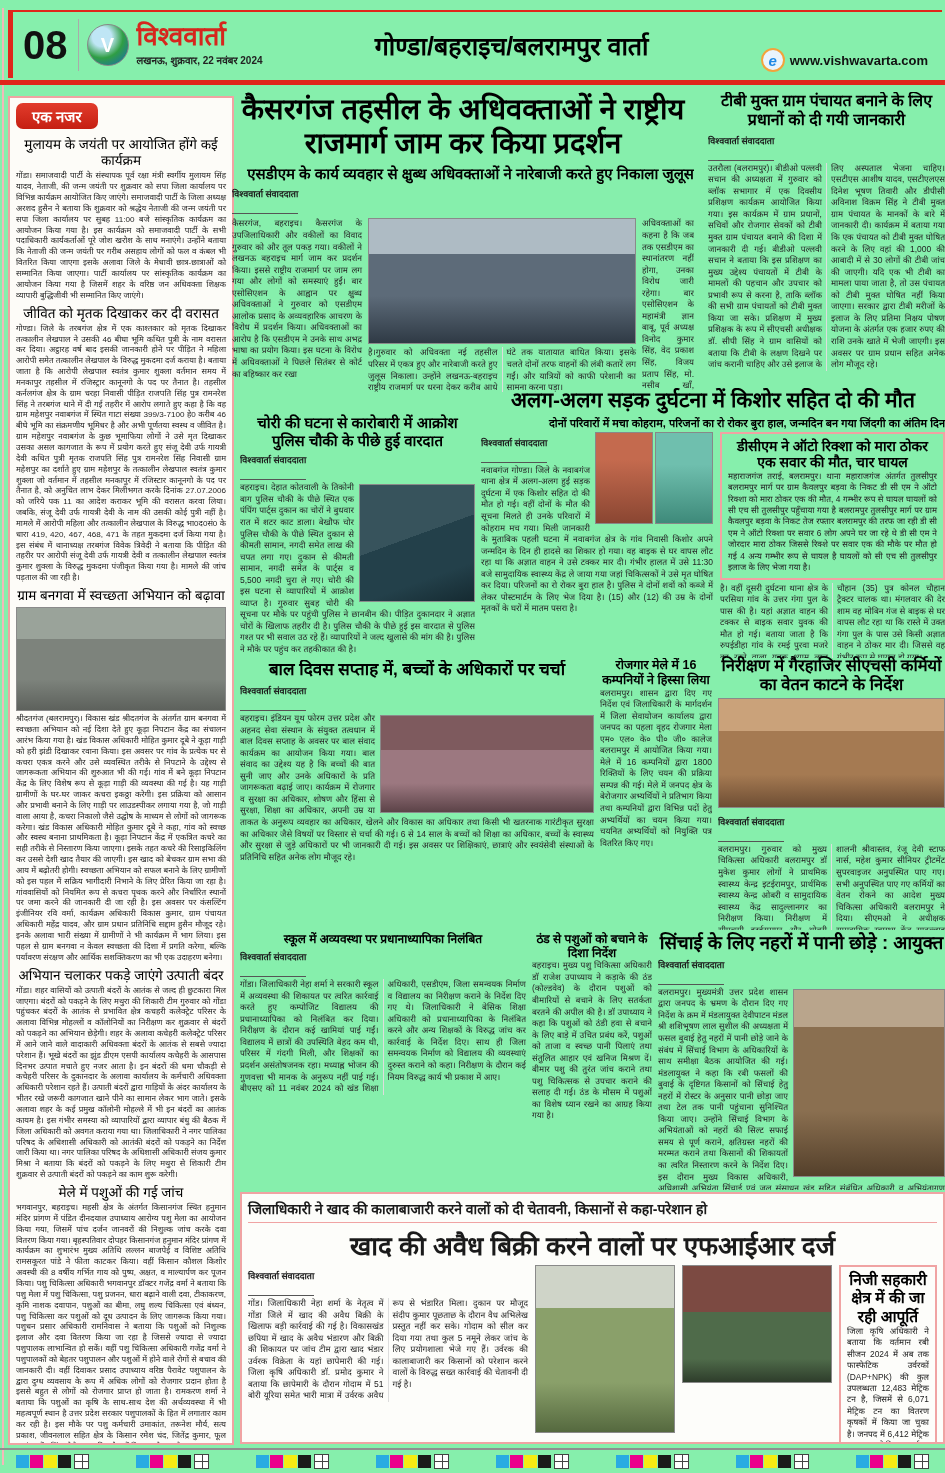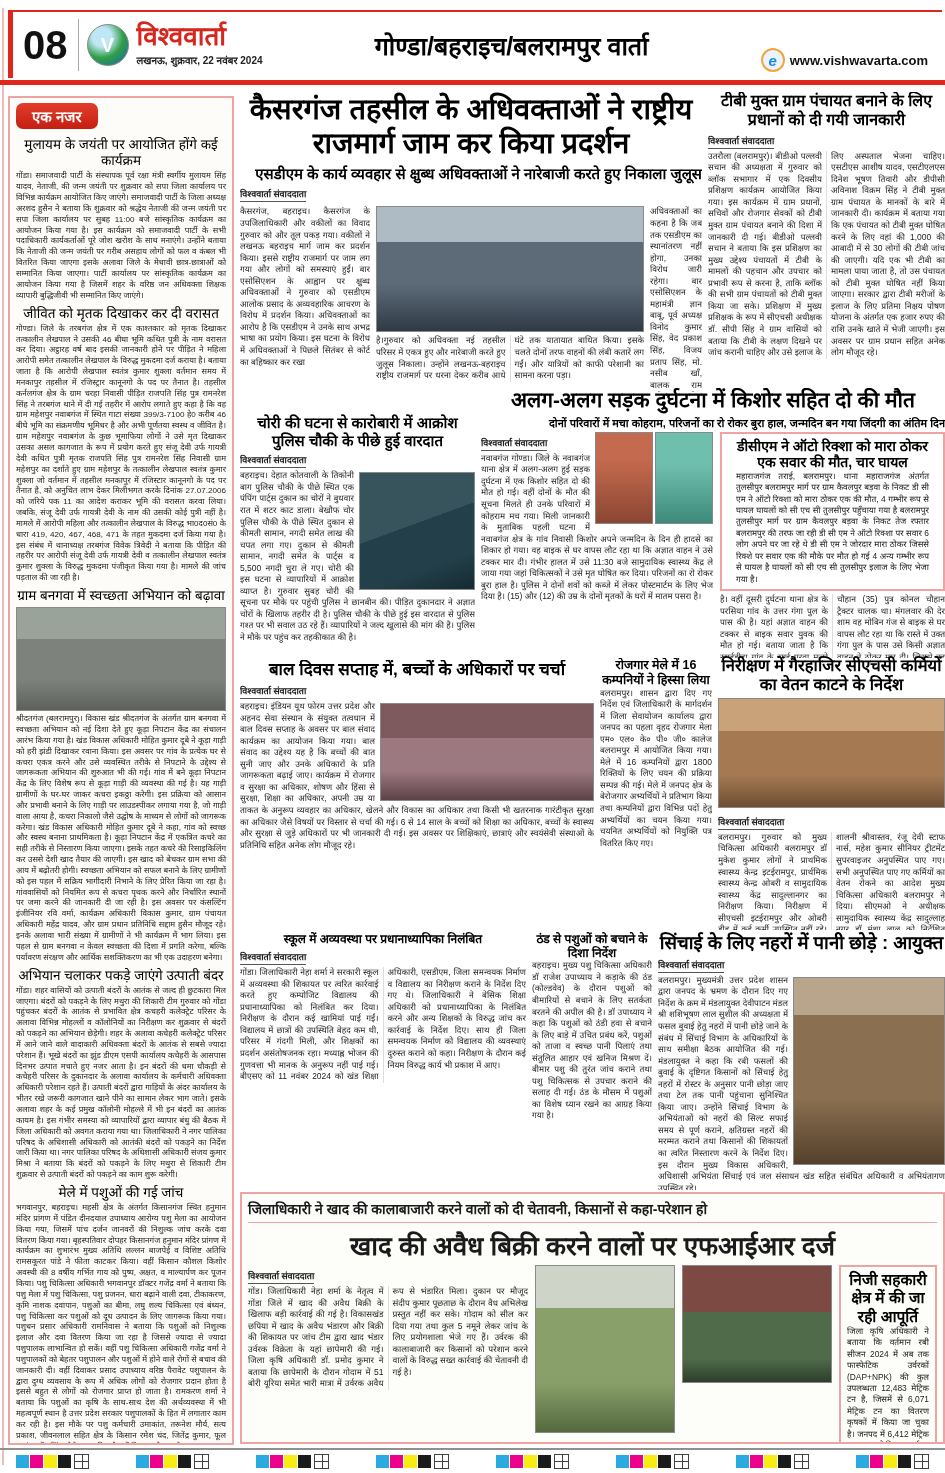--- a/index.html
+++ b/index.html
@@ -1,16 +1,16 @@
 <!DOCTYPE html>
 <html><head>
 <meta charset="utf-8">
 <style>
   html,body{margin:0;padding:0;background:#e8e8e4;}
-  .page{position:relative;width:945px;height:1473px;margin:0 auto;background:#ffffff;
+  .page{position:relative;width:945px;height:1473px;margin:0 auto;background:#86efac;
         font-family:"Liberation Sans","DejaVu Sans",sans-serif;color:#1a1a1a;overflow:hidden;}
   .page::before{content:"";position:absolute;left:2px;top:8px;bottom:8px;width:2px;background:#f2b9b9;}
 
   
   .masthead{position:absolute;left:8px;top:10px;width:929px;height:66px;
             border-top:2px solid #e0251b;border-left:5px solid #e0251b;
             display:flex;align-items:center;}
   .masthead-rule{position:absolute;left:0px;top:80px;width:945px;height:5px;background:#e0251b;}
   .pageno{font-size:40px;font-weight:bold;padding:0 10px;color:#111;}
   .mast-sep{width:1px;height:52px;background:#aaa;margin-right:8px;}
@@ -23,37 +23,37 @@
   .section-title{flex:1;text-align:center;font-size:25px;font-weight:bold;color:#000;}
   .website{display:flex;align-items:center;gap:5px;margin-right:14px;align-self:flex-end;margin-bottom:6px;}
   .ie-icon{width:20px;height:20px;border-radius:50%;border:2px solid #f3a33c;
            color:#1e88e5;font-weight:bold;font-style:italic;font-size:15px;
            display:flex;align-items:center;justify-content:center;background:#eaf4fd;}
   .website-text{font-size:13px;font-weight:bold;color:#111;}
 
   
   .hl{font-weight:bold;text-align:center;color:#000;line-height:1.18;}
   .sub{font-weight:bold;text-align:right;color:#000;}
-  .byline{font-size:9px;font-weight:bold;border-bottom:1px solid #555;display:inline-block;padding-bottom:1px;margin:2px 0;}
+  .byline{font-size:9px;font-weight:bold;border-bottom:1px solid #555;display:inline-block;padding-bottom:13px;margin:2px 0;}
   .bt{font-size:8.5px;line-height:1.36;text-align:justify;color:#232323;}
   .c2{column-count:2;column-gap:9px;column-rule:1px solid #ddd;}
   .photo{border:1px solid #8a8a8a;box-sizing:border-box;}
   .abs{position:absolute;box-sizing:border-box;overflow:hidden;}
 
   
   .left-rail{left:8px;top:96px;width:226px;height:1349px;border:2px solid #f0a3a3;padding:5px 6px;background:#fdfcf8;}
   .eknajar-pill{display:inline-block;background:linear-gradient(#e23c2c,#c51f12);color:#fff;
                 font-size:15px;font-weight:bold;padding:3px 16px;border-radius:7px;margin-bottom:4px;}
   .rail-title{font-size:13.5px;font-weight:normal;color:#000;margin:4px 0 2px;line-height:1.2;text-align:center;}
   .rail-body{font-size:8.1px;line-height:1.34;text-align:justify;color:#242424;}
   .photo-ribbon{width:100%;height:104px;margin:3px 0;
       background:linear-gradient(180deg,#9aa39a 0 30%,#7d837c 30% 70%,#5d615c 100%);}
 
   
-  .art-main{left:240px;top:92px;width:462px;height:300px;}
+  .art-main{left:232px;top:92px;width:462px;height:300px;}
   .art-main .hl{font-size:29px;}
   .art-main .sub{font-size:15px;margin-top:3px;}
   .main-cols{display:flex;gap:6px;margin-top:2px;}
   .main-colL{width:130px;flex:none;}
   .main-colC{width:268px;flex:none;}
   .main-colR{flex:1;}
   .photo-protest{width:100%;height:126px;margin-bottom:3px;
       background:linear-gradient(180deg,#aebbc4 0 28%,#5d6b79 28% 62%,#2f3a45 100%);}
 
   
@@ -69,21 +69,21 @@
   
   .alag-wrap{left:481px;top:388px;width:464px;height:270px;}
   .alag-wrap .hl{font-size:21px;}
   .alag-wrap .sub{font-size:11px;margin:2px 0;}
   .alag-cols{display:flex;gap:7px;}
   .alag-left{width:232px;flex:none;}
   .alag-right{flex:1;}
   .photo-victims{float:right;width:118px;height:92px;margin:0 0 3px 5px;display:flex;gap:2px;}
   .pv1{flex:1;background:linear-gradient(180deg,#c46a4e 0 30%,#8a4632 100%);border:1px solid #888;}
   .pv2{flex:1;background:linear-gradient(180deg,#6fbfae 0 35%,#3e8a7a 100%);border:1px solid #888;}
-  .dcm-box{border:2px solid #f0a3a3;padding:4px 14px;margin-bottom:3px;}
+  .dcm-box{border:2px solid #f0a3a3;padding:4px 6px;margin-bottom:3px;}
   .dcm-box .hl{font-size:14px;}
   .dcm-box .bt{font-size:8.4px;}
 
   
   .art-baldiwas{left:240px;top:660px;width:354px;height:270px;}
   .art-baldiwas .hl{font-size:17px;}
   .photo-children{float:right;width:212px;height:96px;margin:2px 0 3px 5px;
       background:linear-gradient(180deg,#7e5a5e 0 35%,#9c7880 35% 70%,#5c4348 100%);border:1px solid #8a8a8a;}
   .art-rojgar{left:600px;top:658px;width:112px;height:272px;}
   .art-rojgar .hl{font-size:12.5px;}

